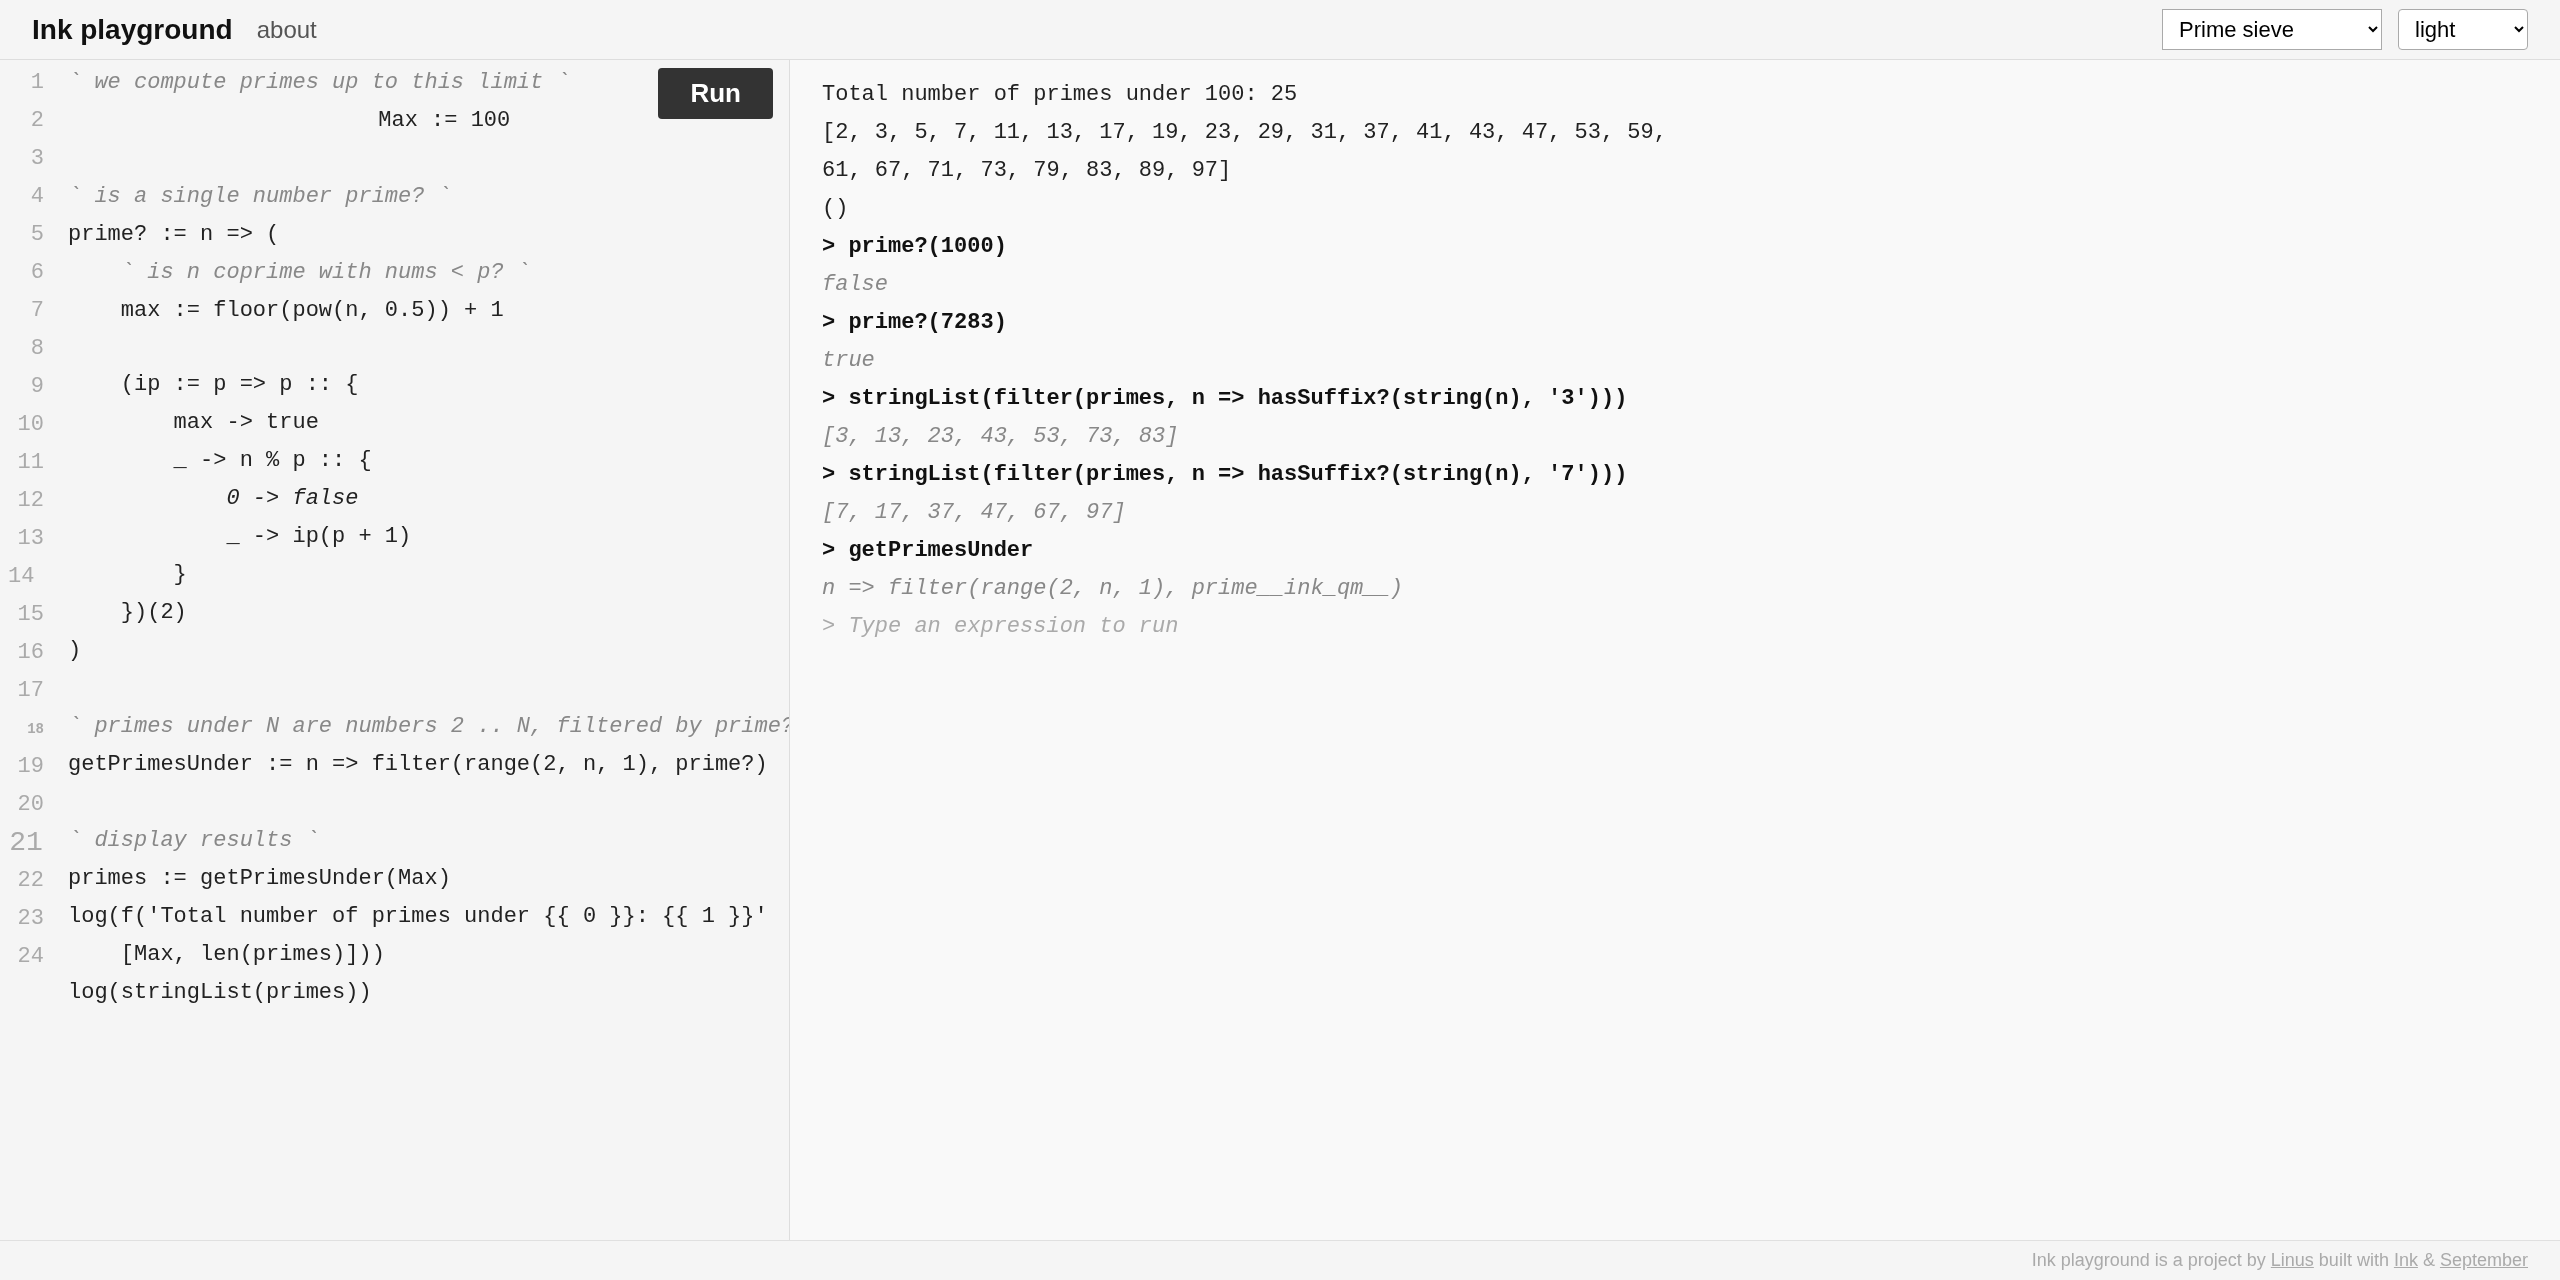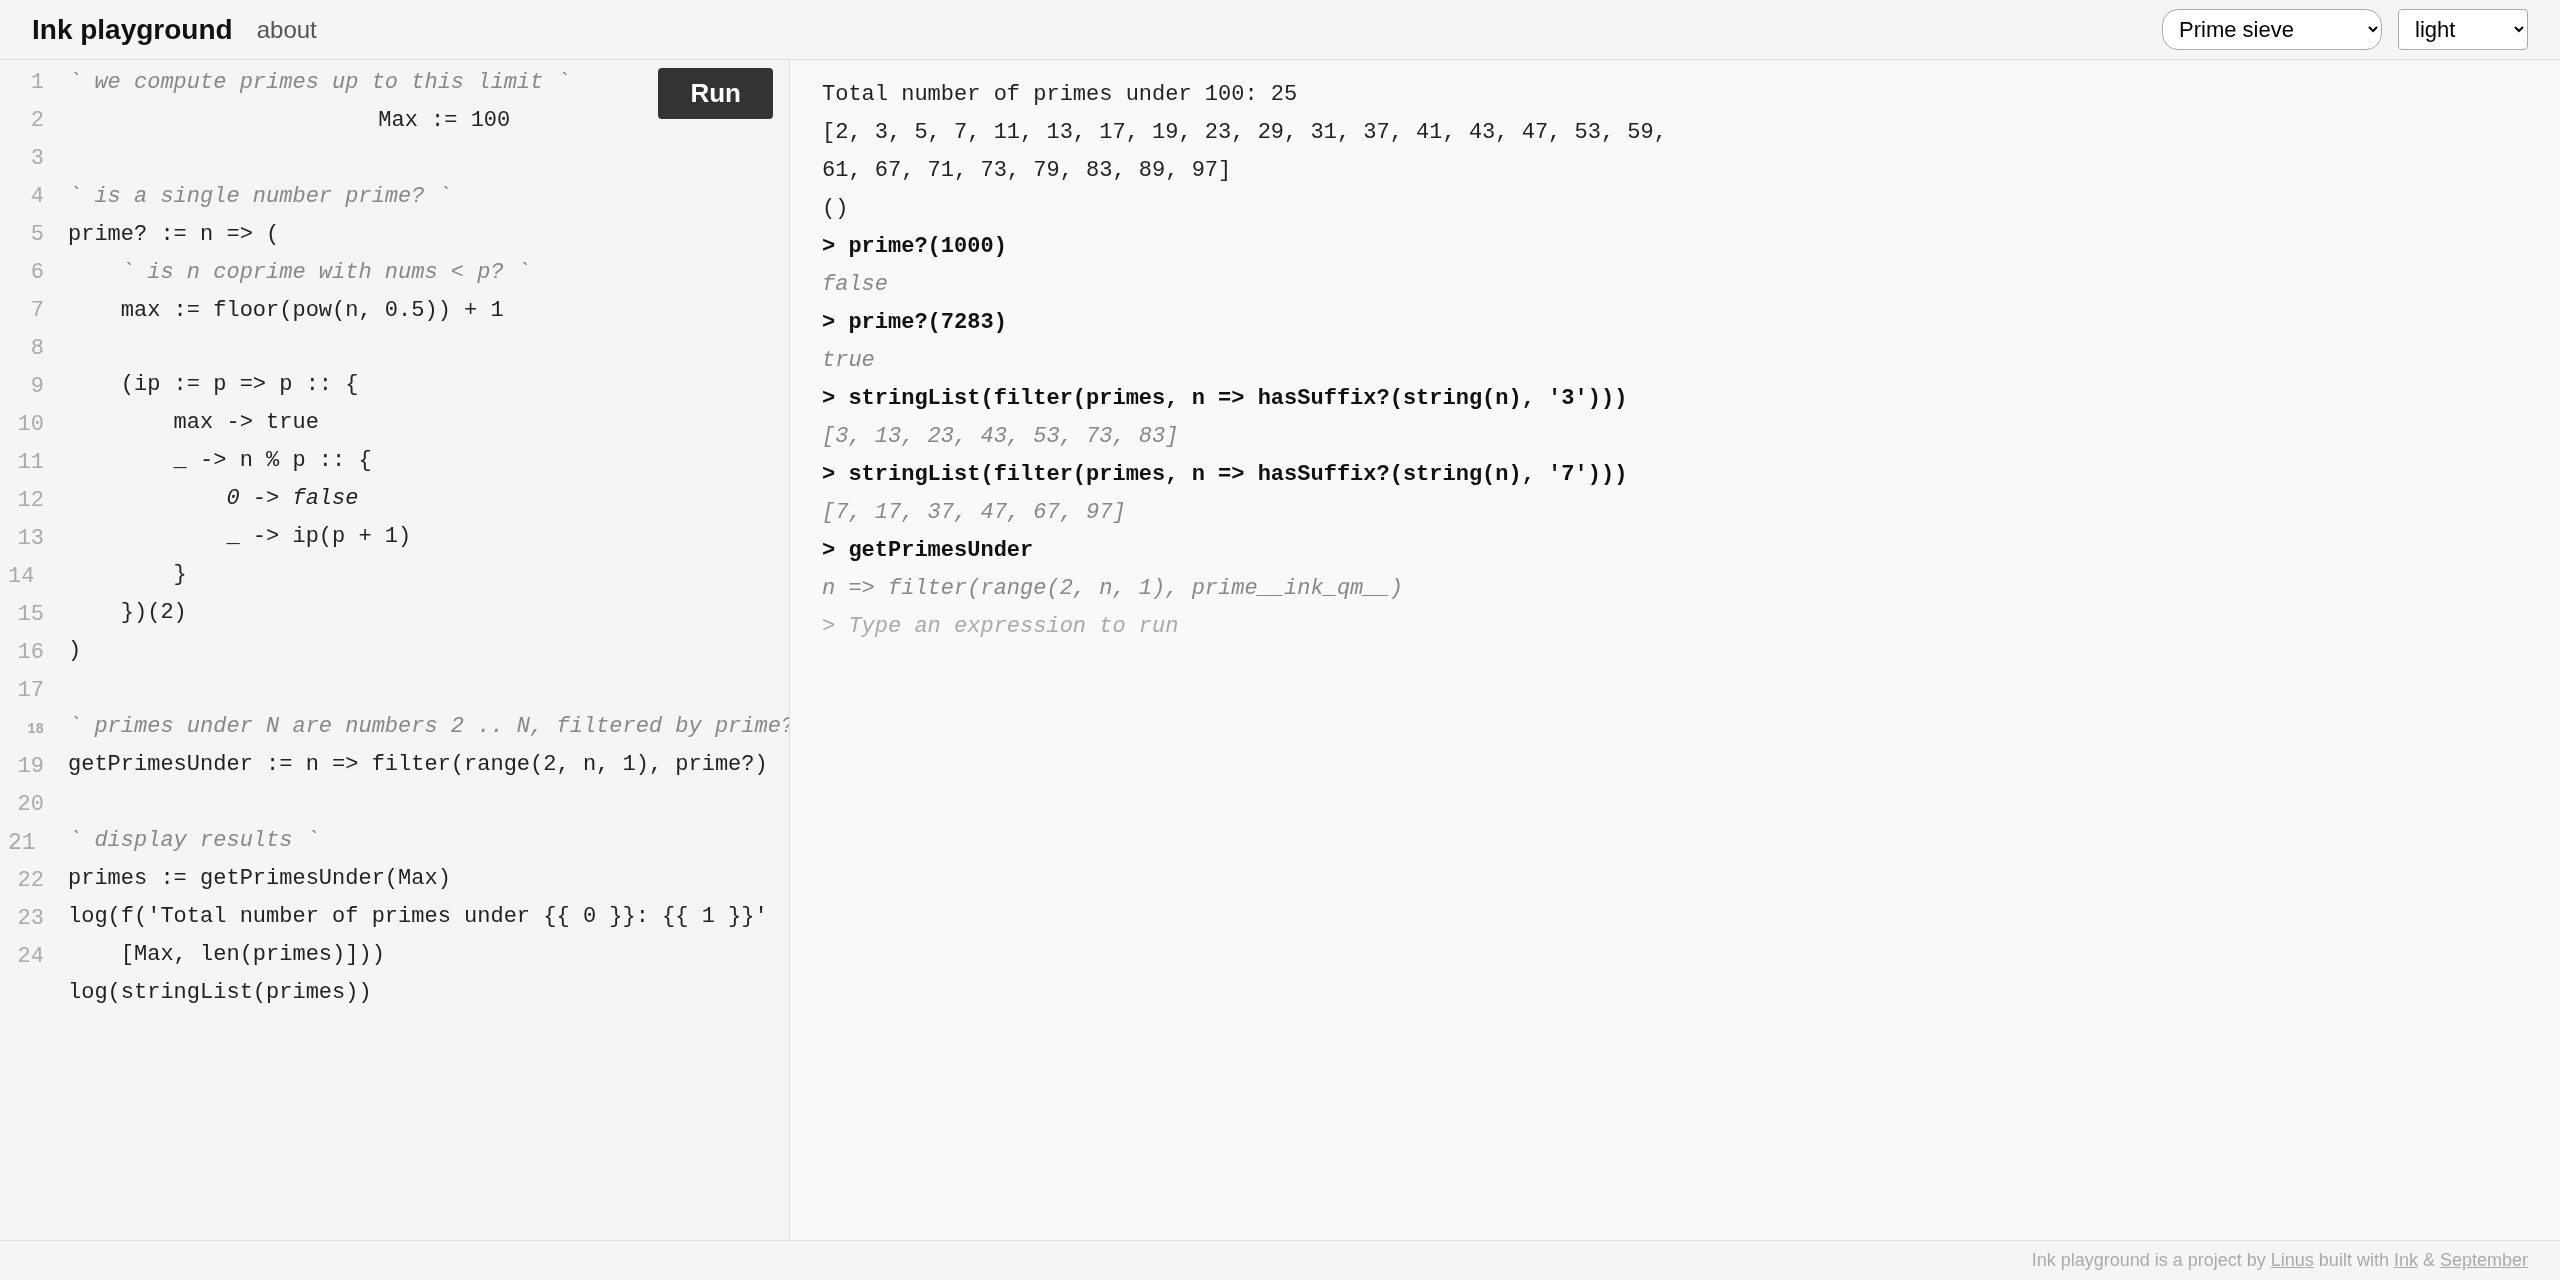--- a/index.html
+++ b/index.html
@@ -41,21 +41,21 @@
     .header-spacer { flex: 1; }
     .header-controls {
       display: flex;
       align-items: center;
       gap: 16px;
     }
     .header-select {
       font-size: 22px;
       padding: 6px 12px;
       border: 1px solid #aaa;
-      border-radius: 16px;
+      border-radius: 0;
       background: white;
       cursor: pointer;
       min-width: 220px;
     }
     .header-theme-select {
       font-size: 22px;
       padding: 6px 12px;
       border: 1px solid #aaa;
       border-radius: 4px;
       background: white;
@@ -167,21 +167,21 @@
           <div style="height: 38px; line-height: 38px; text-align: right; font-size: 22px; color: rgb(170, 170, 170); padding-right: 16px; width: 52px;">11</div>
           <div style="height: 38px; line-height: 38px; text-align: right; font-size: 22px; color: rgb(170, 170, 170); padding-right: 16px; width: 52px;">12</div>
           <div style="height: 38px; line-height: 38px; text-align: right; font-size: 22px; color: rgb(170, 170, 170); padding-right: 16px; width: 52px;">13</div>
           <div style="height: 38px; line-height: 38px; font-size: 22px; color: rgb(170, 170, 170); padding-right: 16px; width: 52px;">14</div>
           <div style="height: 38px; line-height: 38px; text-align: right; font-size: 22px; color: rgb(170, 170, 170); padding-right: 16px; width: 52px;">15</div>
           <div style="height: 38px; line-height: 38px; text-align: right; font-size: 22px; color: rgb(170, 170, 170); padding-right: 16px; width: 52px;">16</div>
           <div style="height: 38px; line-height: 38px; text-align: right; font-size: 22px; color: rgb(170, 170, 170); padding-right: 16px; width: 52px;">17</div>
           <div style="height: 38px; line-height: 38px; text-align: right; font-size: 14px; color: rgb(170, 170, 170); padding-right: 16px; width: 52px; font-weight: bold;">18</div>
           <div style="height: 38px; line-height: 38px; text-align: right; font-size: 22px; color: rgb(170, 170, 170); padding-right: 16px; width: 52px;">19</div>
           <div style="height: 38px; line-height: 38px; text-align: right; font-size: 22px; color: rgb(170, 170, 170); padding-right: 16px; width: 52px;">20</div>
-          <div style="height: 38px; line-height: 38px; text-align: left; font-size: 23px; color: rgb(170, 170, 170); padding-right: 16px; width: 52px;">21</div>
+          <div style="height: 38px; line-height: 38px; text-align: center; font-size: 28px; color: rgb(170, 170, 170); padding-right: 16px; width: 52px;">21</div>
           <div style="height: 38px; line-height: 38px; text-align: right; font-size: 22px; color: rgb(170, 170, 170); padding-right: 16px; width: 52px;">22</div>
           <div style="height: 38px; line-height: 38px; text-align: right; font-size: 22px; color: rgb(170, 170, 170); padding-right: 16px; width: 52px;">23</div>
           <div style="height: 38px; line-height: 38px; text-align: right; font-size: 22px; color: rgb(170, 170, 170); padding-right: 16px; width: 52px;">24</div>
         </div>
 
       <div style="flex:1;">
 
       <div style="height: 38px; line-height: 38px; font-size: 22px; white-space: pre; padding-left: 8px; color: rgb(136, 136, 136); font-style: italic;">` we compute primes up to this limit `</div>
           <div style="height: 38px; line-height: 38px; font-size: 22px; white-space: pre; padding-left: 8px; color: rgb(34, 34, 34); text-align: center;">Max := 100</div>
           <div style="height: 38px; line-height: 38px; font-size: 22px; white-space: pre; padding-left: 8px; color: rgb(34, 34, 34);"></div>

